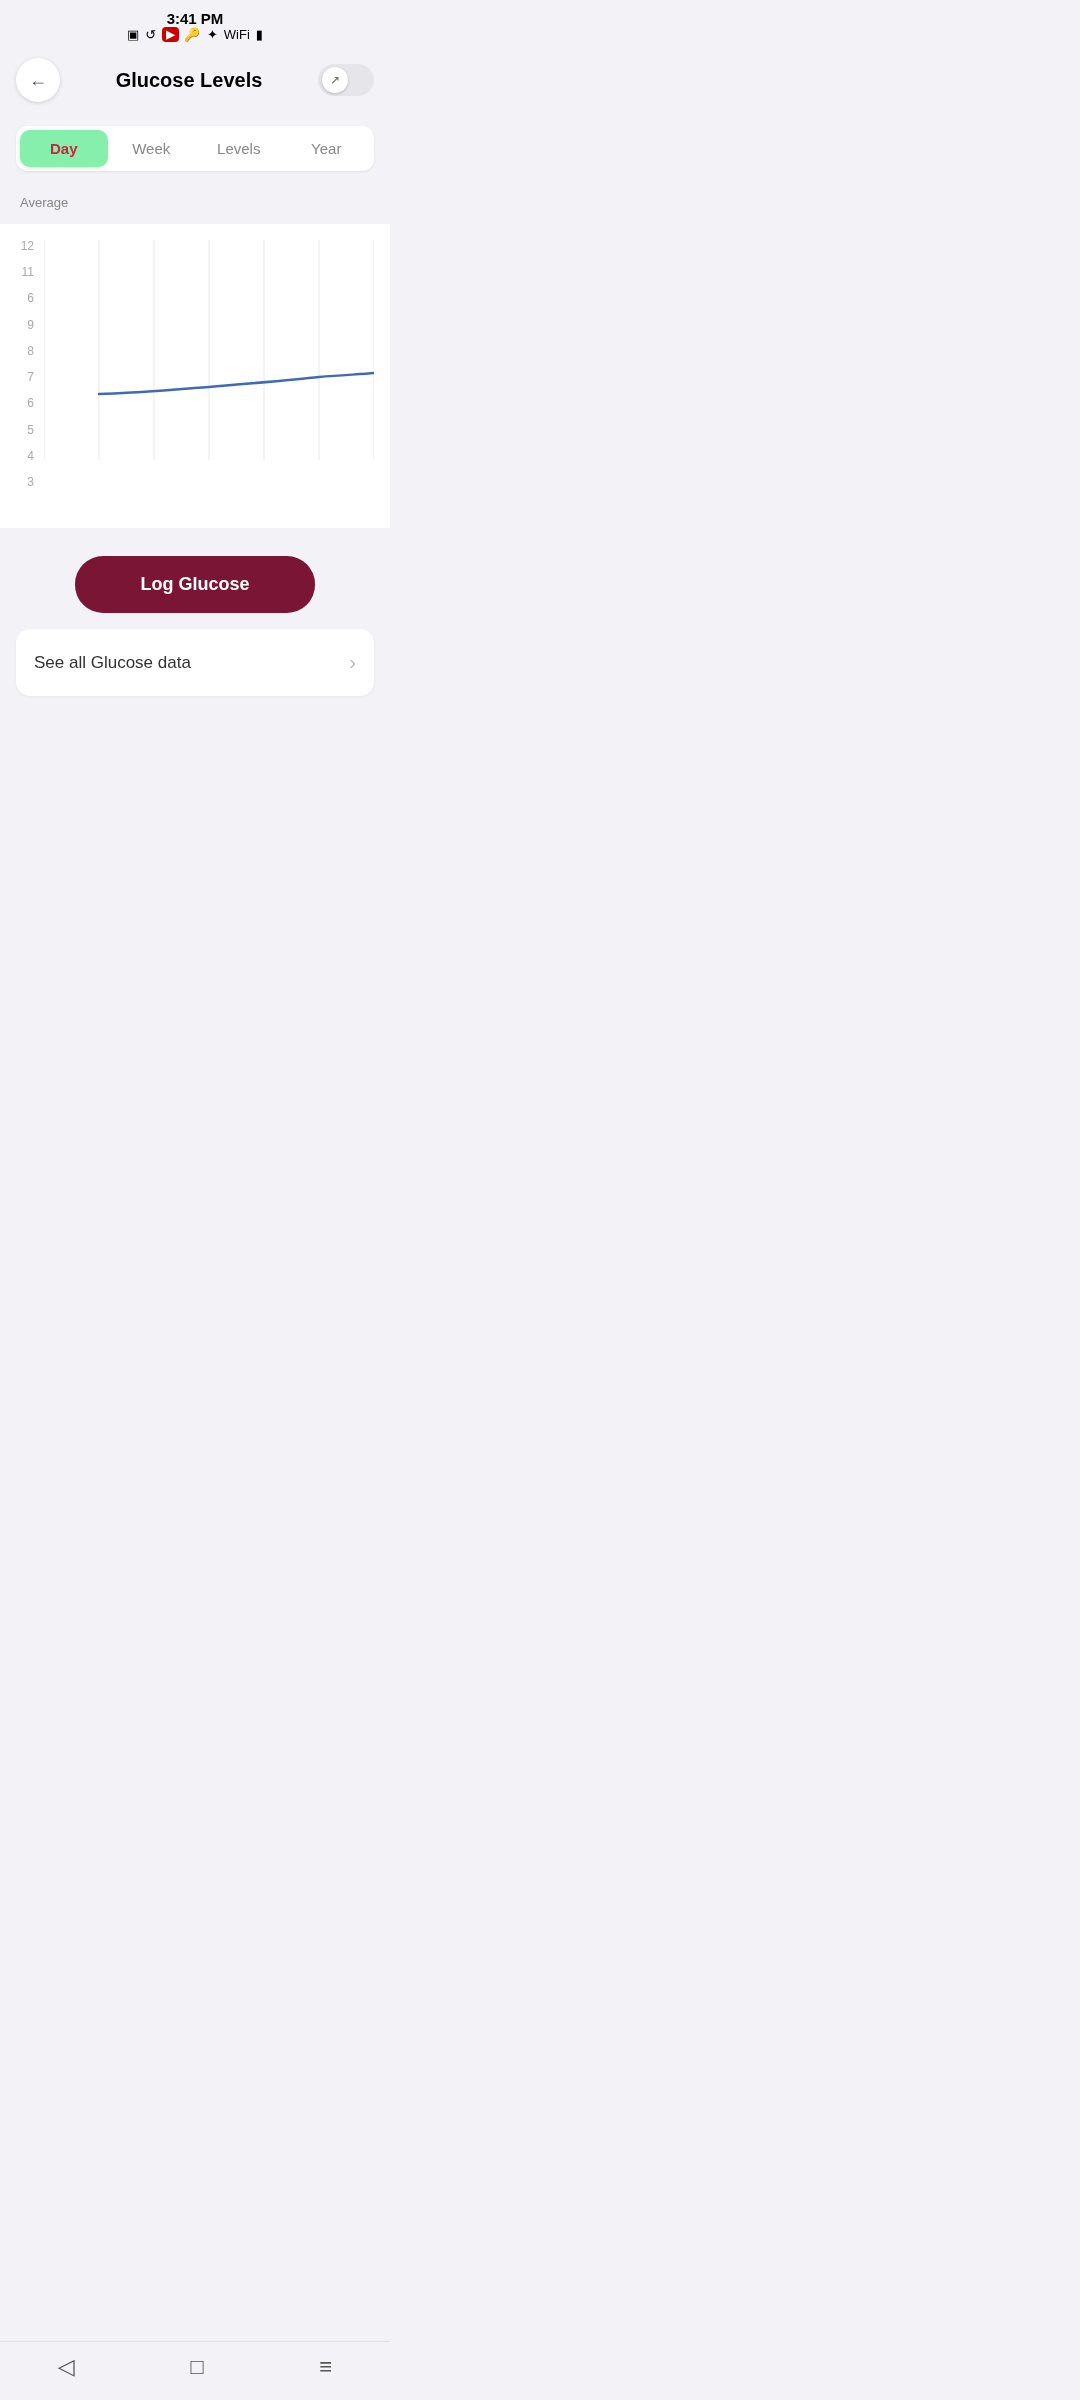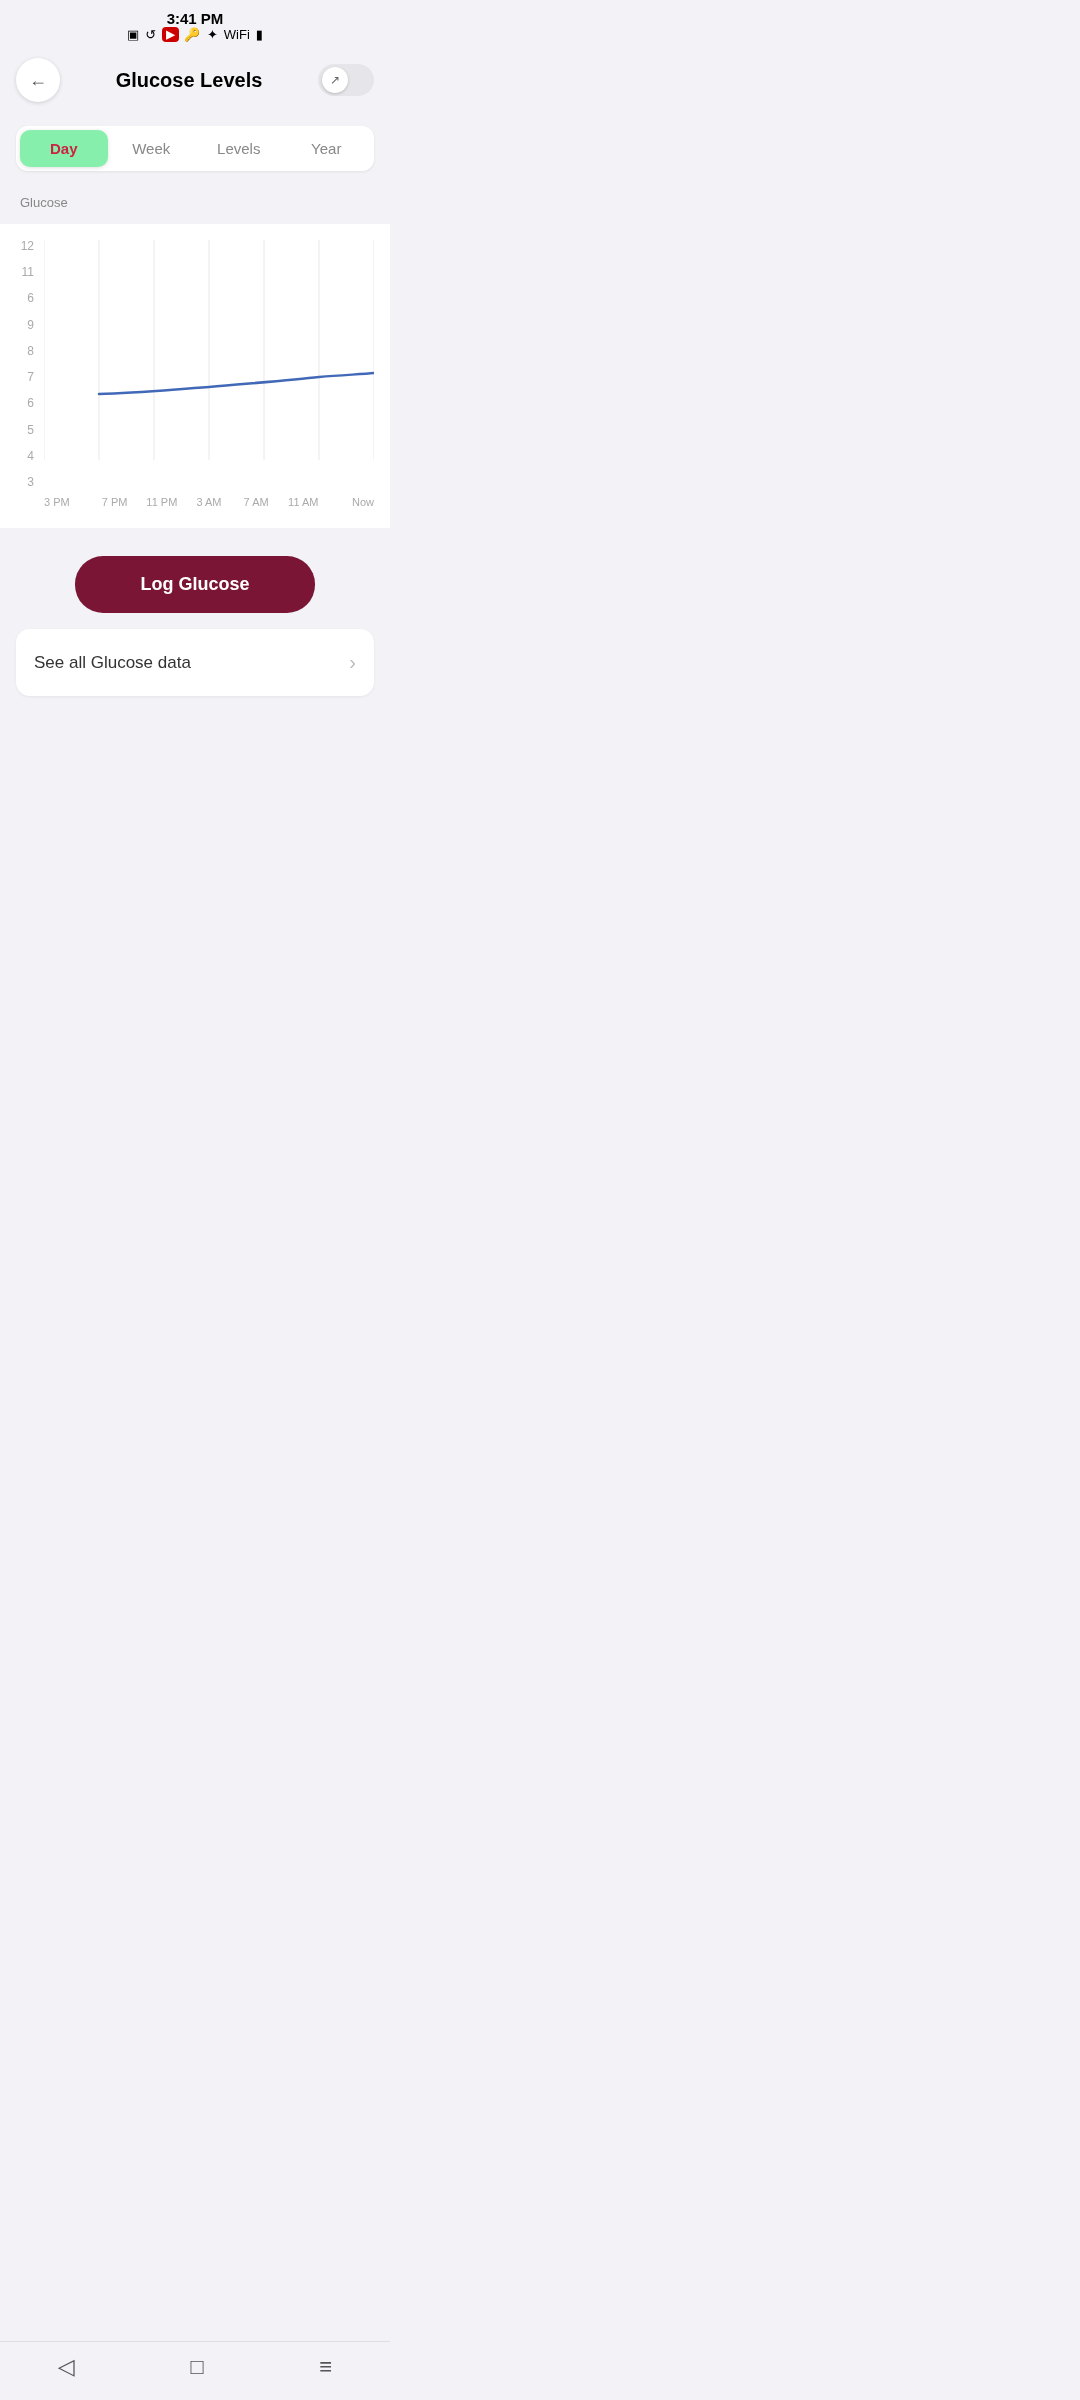--- a/index.html
+++ b/index.html
@@ -297,21 +297,21 @@
 </div>
 
 <div class="tab-container">
   <div class="tab active">Day</div>
   <div class="tab">Week</div>
   <div class="tab">Levels</div>
   <div class="tab">Year</div>
 </div>
 
 <div class="average-section">
-  <div class="average-label">Glucose</div>
+  <div class="average-label">Average</div>
 </div>
 
 <div class="chart-container">
   <div class="chart-inner">
 
     <div class="chart-y-axis">
       <span class="y-label">3</span>
       <span class="y-label">4</span>
       <span class="y-label">5</span>
       <span class="y-label">6</span>
@@ -331,29 +331,20 @@
         <line x1="110" y1="0" x2="110" y2="220" stroke="#e8e8e8" stroke-width="1"></line>
         <line x1="165" y1="0" x2="165" y2="220" stroke="#e8e8e8" stroke-width="1"></line>
         <line x1="220" y1="0" x2="220" y2="220" stroke="#e8e8e8" stroke-width="1"></line>
         <line x1="275" y1="0" x2="275" y2="220" stroke="#e8e8e8" stroke-width="1"></line>
         <line x1="330" y1="0" x2="330" y2="220" stroke="#e8e8e8" stroke-width="1"></line>
 
         <path d="M55,154 C90,153 110,151 165,147 C210,143 250,140 275,137 C300,135 320,134 330,133" fill="none" stroke="#4169b8" stroke-width="2.5" stroke-linecap="round" stroke-linejoin="round"></path>
       </svg>
 
       
-      <div class="x-labels">
-        <span class="x-label">3 PM</span>
-        <span class="x-label">7 PM</span>
-        <span class="x-label">11 PM</span>
-        <span class="x-label">3 AM</span>
-        <span class="x-label">7 AM</span>
-        <span class="x-label">11 AM</span>
-        <span class="x-label">Now</span>
-      </div>
     </div>
   </div>
 </div>
 
 <div class="log-section">
   <button class="log-button">Log Glucose</button>
 </div>
 
 <div class="see-all-card">
   <span class="see-all-text">See all Glucose data</span>

